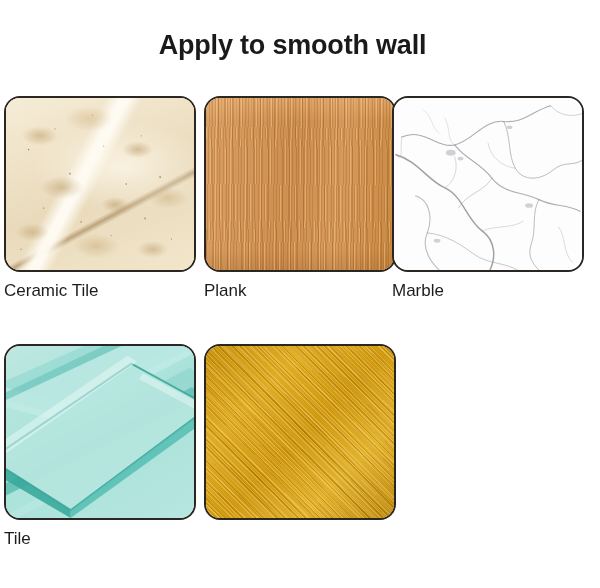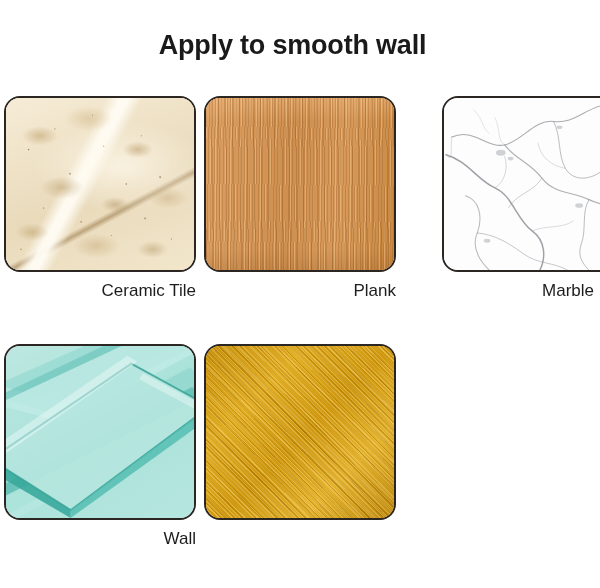--- a/index.html
+++ b/index.html
@@ -34,39 +34,39 @@
     width:600px;
     height:248px;
   }
 
   .cell {
     position:absolute;
     width:192px;
   }
   .cell.c0 { left:4px; }
   .cell.c1 { left:204px; }
-  .cell.c2 { left:402px;padding-left:40px; }
+  .cell.c2 { left:392px; }
 
   .swatch {
     position:relative;
     width:192px;
     height:176px;
     border:2px solid #2b2622;
     border-radius:16px;
     overflow:hidden;
     background:#fff;
   }
   .swatch .tex {
     position:absolute;
     inset:0;
   }
 
   .cell-label {
     margin-top:8px;
-    text-align:right;
+    text-align:left;
     font-size:17px;
     color:#1d1d1d;
     line-height:22px;
     white-space:nowrap;
   }
 
   
   .tex-ceramic {
     background-color:#f0e4c8;
     background-image:
@@ -267,21 +267,21 @@
             <polygon points="-16,116 128,18 208,62 66,168" fill="none" stroke="#2e9d90" stroke-width="2" opacity=".8"></polygon>
 
             <polygon points="-16,116 66,168 66,176 -16,128" fill="#3aa89c" opacity=".9"></polygon>
             <polygon points="66,168 208,62 210,72 66,176" fill="#55bdb1" opacity=".85"></polygon>
 
             <polygon points="-16,106 124,10 134,16 -6,114" fill="#e6f8f5" opacity=".55"></polygon>
             <polygon points="140,28 200,60 196,66 136,34" fill="#ffffff" opacity=".35"></polygon>
           </svg>
         </div>
       </div>
-      <div class="cell-label">Wall</div>
+      <div class="cell-label">Tile</div>
     </div>
 
     <div class="cell c1">
       <div class="swatch">
         <div class="tex tex-steel"></div>
       </div>
     </div>
 
 
   </div>

